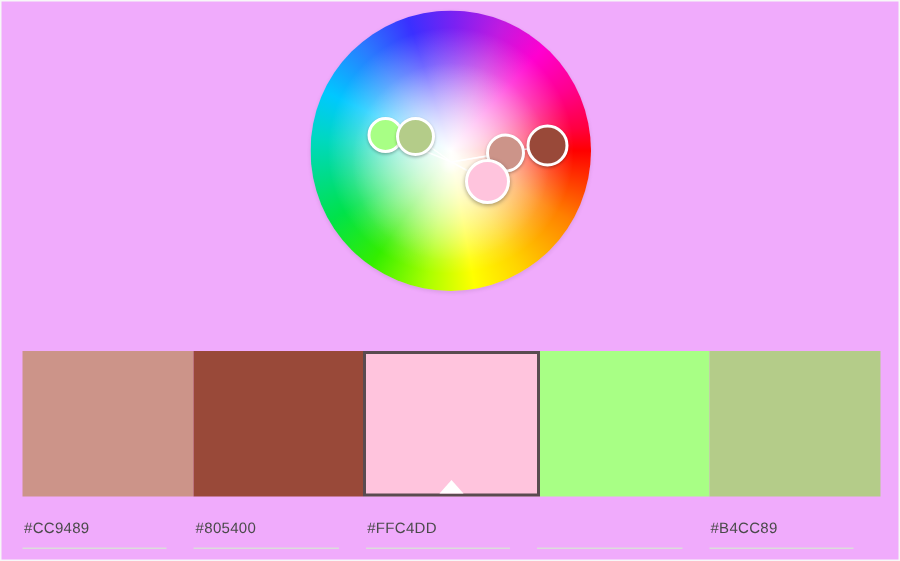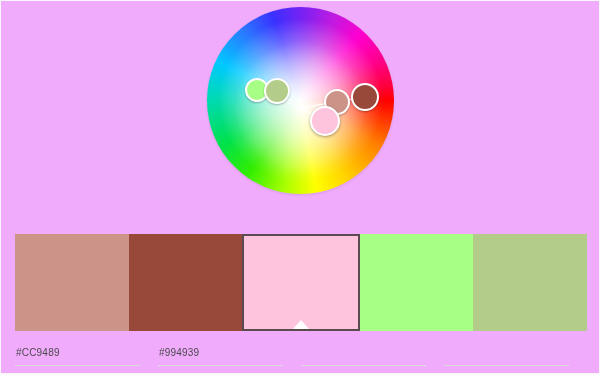--- a/index.html
+++ b/index.html
@@ -189,24 +189,29 @@
       <div class="swatch" style="background: rgb(168, 255, 133);"></div>
       <div class="swatch" style="background: rgb(180, 204, 137);"></div>
     </div>
 
   <div class="labels" id="labels-row">
       <div class="label-cell">
         <span class="label-text">#CC9489</span>
         <div class="label-underline"></div>
       </div>
       <div class="label-cell">
-        <span class="label-text">#994939</span>
-        <div class="label-underline"></div>
-      </div>
-      <div class="label-cell">
-        <div class="label-underline"></div>
-      </div>
-      <div class="label-cell">
+        <span class="label-text">#805400</span>
+        <div class="label-underline"></div>
+      </div>
+      <div class="label-cell">
+        <span class="label-text">#FFC4DD</span>
+        <div class="label-underline"></div>
+      </div>
+      <div class="label-cell">
+        <div class="label-underline"></div>
+      </div>
+      <div class="label-cell">
+        <span class="label-text">#B4CC89</span>
         <div class="label-underline"></div>
       </div>
     </div>
 
 </div>
 
 </body></html>

